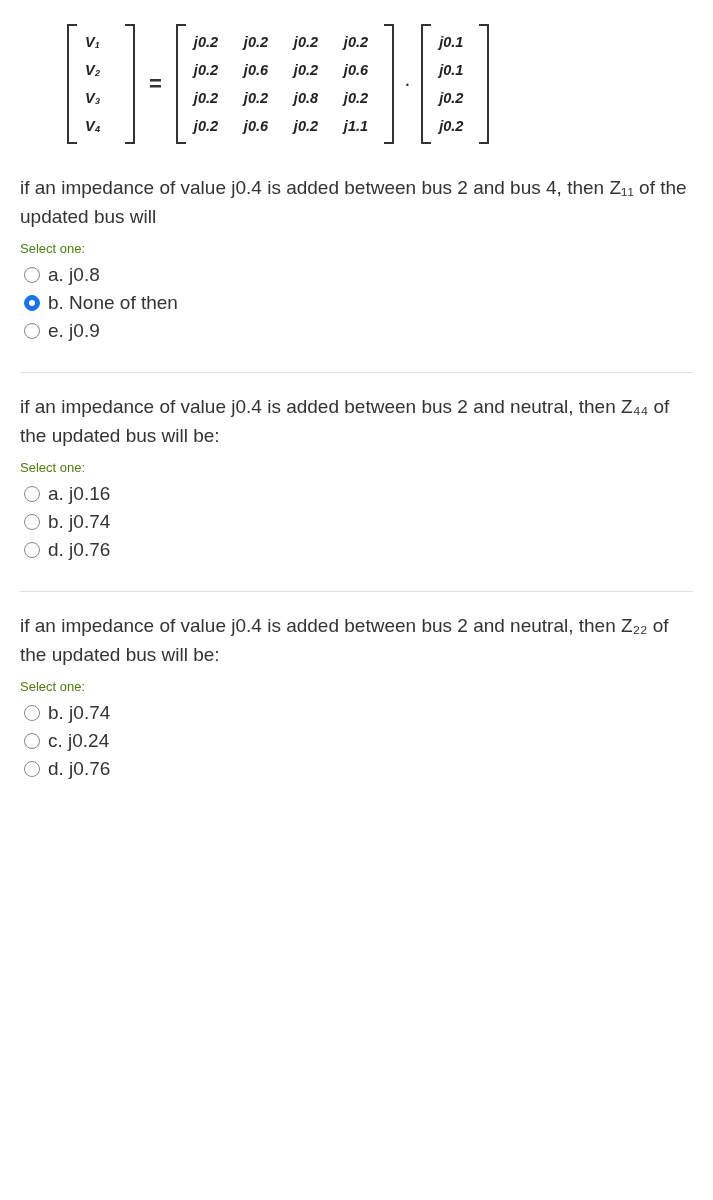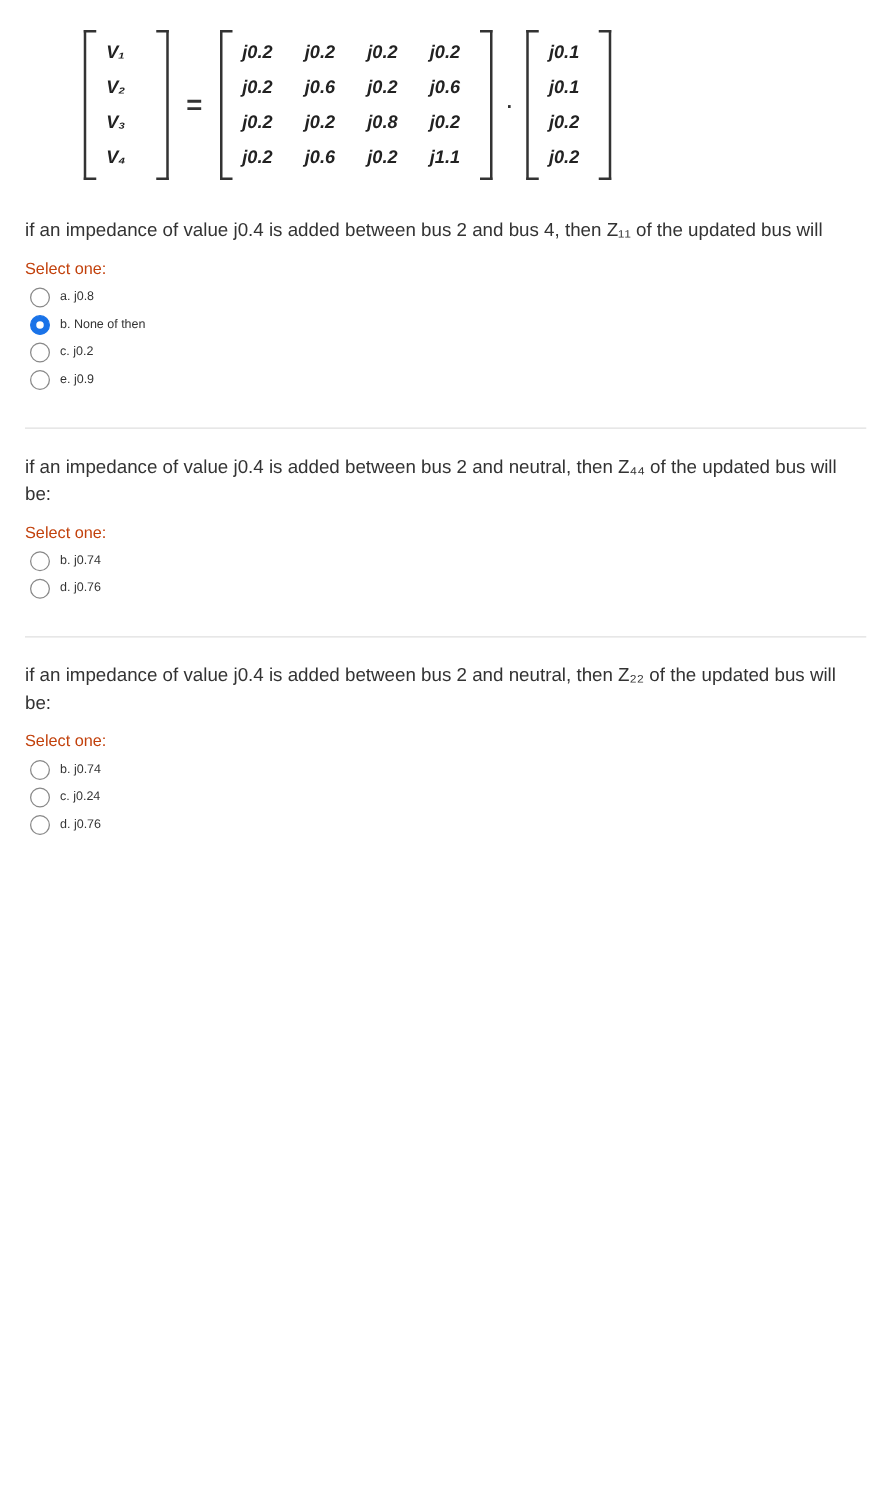--- a/index.html
+++ b/index.html
@@ -19,48 +19,48 @@
       margin: 0 8px;
       font-style: normal;
     }
 
     .dot-mult {
       font-size: 22px;
       margin: 0 4px;
     }
 
     .question-text {
-      font-size: 15px;
+      font-size: 19px;
       color: #333;
       margin-bottom: 10px;
       line-height: 1.5;
     }
 
     .question-block {
       margin-bottom: 30px;
     }
 
     .select-one-label {
       font-size: 13px;
-      color: #c2410c;
+      color: #4d7c0f;
       margin-bottom: 8px;
     }
 
     .options-list {
       display: flex;
       flex-direction: column;
       gap: 6px;
       margin-left: 4px;
     }
 
     .option-item {
       display: flex;
       align-items: center;
       gap: 8px;
-      font-size: 10px;
+      font-size: 19px;
     }
 
     .radio-outer {
       width: 16px;
       height: 16px;
       border-radius: 50%;
       border: 1.5px solid #888;
       background: #fff;
       display: flex;
       align-items: center;
@@ -231,35 +231,35 @@
         <span>a. j0.8</span>
       </div>
       <div class="option-item">
         <div class="radio-outer selected">
           <div class="radio-inner"></div>
         </div>
         <span>b. None of then</span>
       </div>
       <div class="option-item">
         <div class="radio-outer"></div>
-        <span>c. j0.2</span>
-      </div>
-      <div class="option-item">
-        <div class="radio-outer"></div>
         <span>e. j0.9</span>
       </div>
     </div>
 </div>
 
 <hr class="divider">
 
 <div class="question-block">
   <div class="question-text">if an impedance of value j0.4 is added between bus 2 and neutral, then Z₄₄ of the updated bus will be:</div>
   <div class="select-one-label">Select one:</div>
   <div class="options-list">
+  <div class="option-item">
+        <div class="radio-outer"></div>
+        <span>a. j0.16</span>
+      </div>
       <div class="option-item">
         <div class="radio-outer"></div>
         <span>b. j0.74</span>
       </div>
       <div class="option-item">
         <div class="radio-outer"></div>
         <span>d. j0.76</span>
       </div>
     </div>
 </div>

